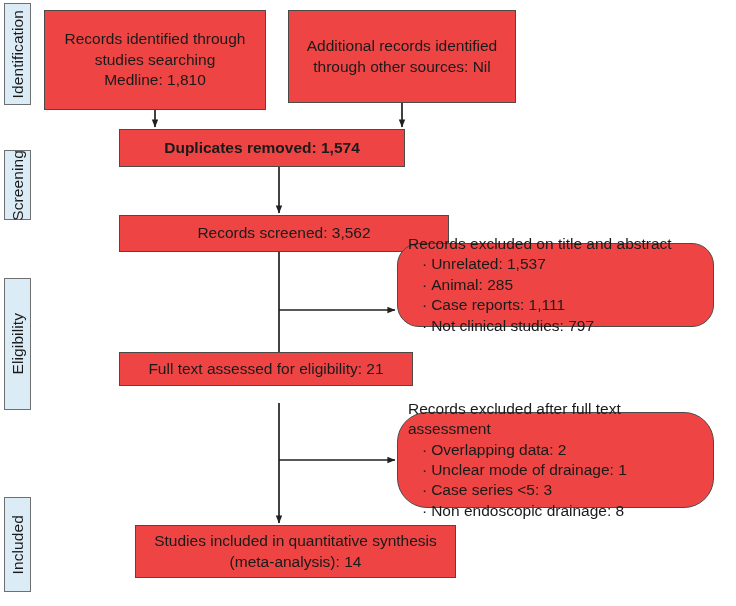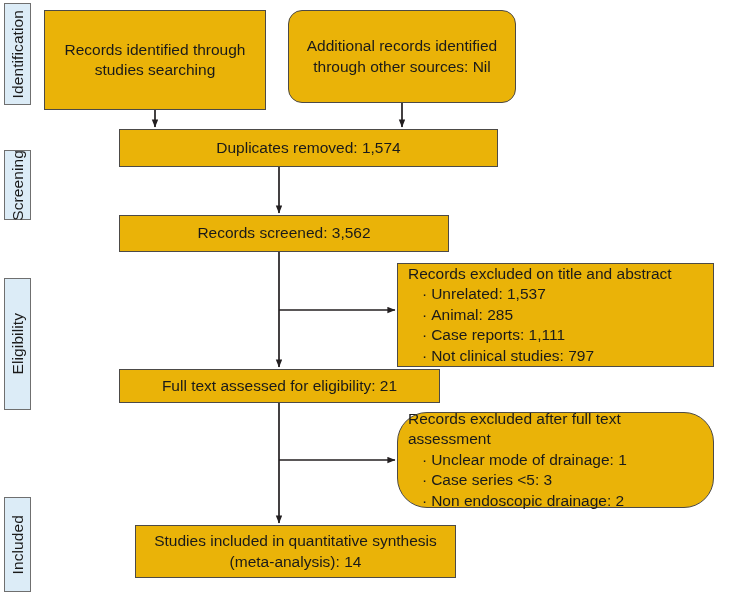--- a/index.html
+++ b/index.html
@@ -43,45 +43,45 @@
   }
   #label-identification { top: 3px;   height: 102px; }
   #label-screening      { top: 150px; height: 70px; }
   #label-eligibility    { top: 278px; height: 132px; }
   #label-included       { top: 497px; height: 95px; }
 
   
   .flow-box {
     position: absolute;
     box-sizing: border-box;
-    background: #eab308;
+    background: #ef4444;
     border: 1.6px solid #4c4a47;
     display: flex;
     align-items: center;
     justify-content: center;
     font-size: 15.5px;
     line-height: 1.32;
     text-align: center;
     color: #1a1a1a;
   }
   .flow-box .lines { padding: 0 6px; }
   .flow-box.align-left {
     justify-content: flex-start;
     text-align: left;
   }
   .flow-box.align-left .lines { padding-left: 10px; }
   .sub-item { padding-left: 14px; }
   .sub-item .dot { margin-right: 4px; }
 
   #box-database   { left: 44px;  top: 10px;  width: 222px; height: 100px; }
-  #box-additional { left: 288px; top: 10px;  width: 228px; height: 93px; border-radius: 14px; }
-  #box-duplicates { left: 119px; top: 129px; width: 379px; height: 38px; }
+  #box-additional { left: 288px; top: 10px;  width: 228px; height: 93px; }
+  #box-duplicates { left: 119px; top: 129px; width: 286px; height: 38px; font-weight: bold; }
   #box-screened   { left: 119px; top: 215px; width: 330px; height: 37px; }
-  #box-excluded1  { left: 397px; top: 263px; width: 317px; height: 104px; }
-  #box-fulltext   { left: 119px; top: 369px; width: 321px; height: 34px; }
+  #box-excluded1  { left: 397px; top: 243px; width: 317px; height: 84px; border-radius: 22px; }
+  #box-fulltext   { left: 119px; top: 352px; width: 294px; height: 34px; }
   #box-excluded2  { left: 397px; top: 412px; width: 317px; height: 96px; border-radius: 30px; }
   #box-included   { left: 135px; top: 525px; width: 321px; height: 53px; }
 
   
   #connectors {
     position: absolute;
     left: 0;
     top: 0;
     width: 736px;
     height: 606px;
@@ -127,20 +127,21 @@
       <line x1="279" y1="403" x2="279" y2="523" marker-end="url(#arrowhead)"></line>
 
       <line x1="279" y1="460" x2="395" y2="460" marker-end="url(#arrowhead)"></line>
     </g>
   </svg>
 
   <div class="flow-box" id="box-database">
     <div class="lines">
       <div>Records identified through</div>
       <div>studies searching</div>
+      <div>Medline: 1,810</div>
     </div>
   </div>
 
   <div class="flow-box" id="box-additional">
     <div class="lines">
       <div>Additional records identified</div>
       <div>through other sources: Nil</div>
     </div>
   </div>
 
@@ -168,23 +169,24 @@
 
   <div class="flow-box" id="box-fulltext">
     <div class="lines">
       <div>Full text assessed for eligibility: 21</div>
     </div>
   </div>
 
   <div class="flow-box align-left" id="box-excluded2">
     <div class="lines">
       <div>Records excluded after full text assessment</div>
+      <div class="sub-item"><span class="dot">·</span><span>Overlapping data: 2</span></div>
       <div class="sub-item"><span class="dot">·</span><span>Unclear mode of drainage: 1</span></div>
       <div class="sub-item"><span class="dot">·</span><span>Case series &lt;5: 3</span></div>
-      <div class="sub-item"><span class="dot">·</span><span>Non endoscopic drainage: 2</span></div>
+      <div class="sub-item"><span class="dot">·</span><span>Non endoscopic drainage: 8</span></div>
     </div>
   </div>
 
   <div class="flow-box" id="box-included">
     <div class="lines">
       <div>Studies included in quantitative synthesis</div>
       <div>(meta-analysis): 14</div>
     </div>
   </div>
 

